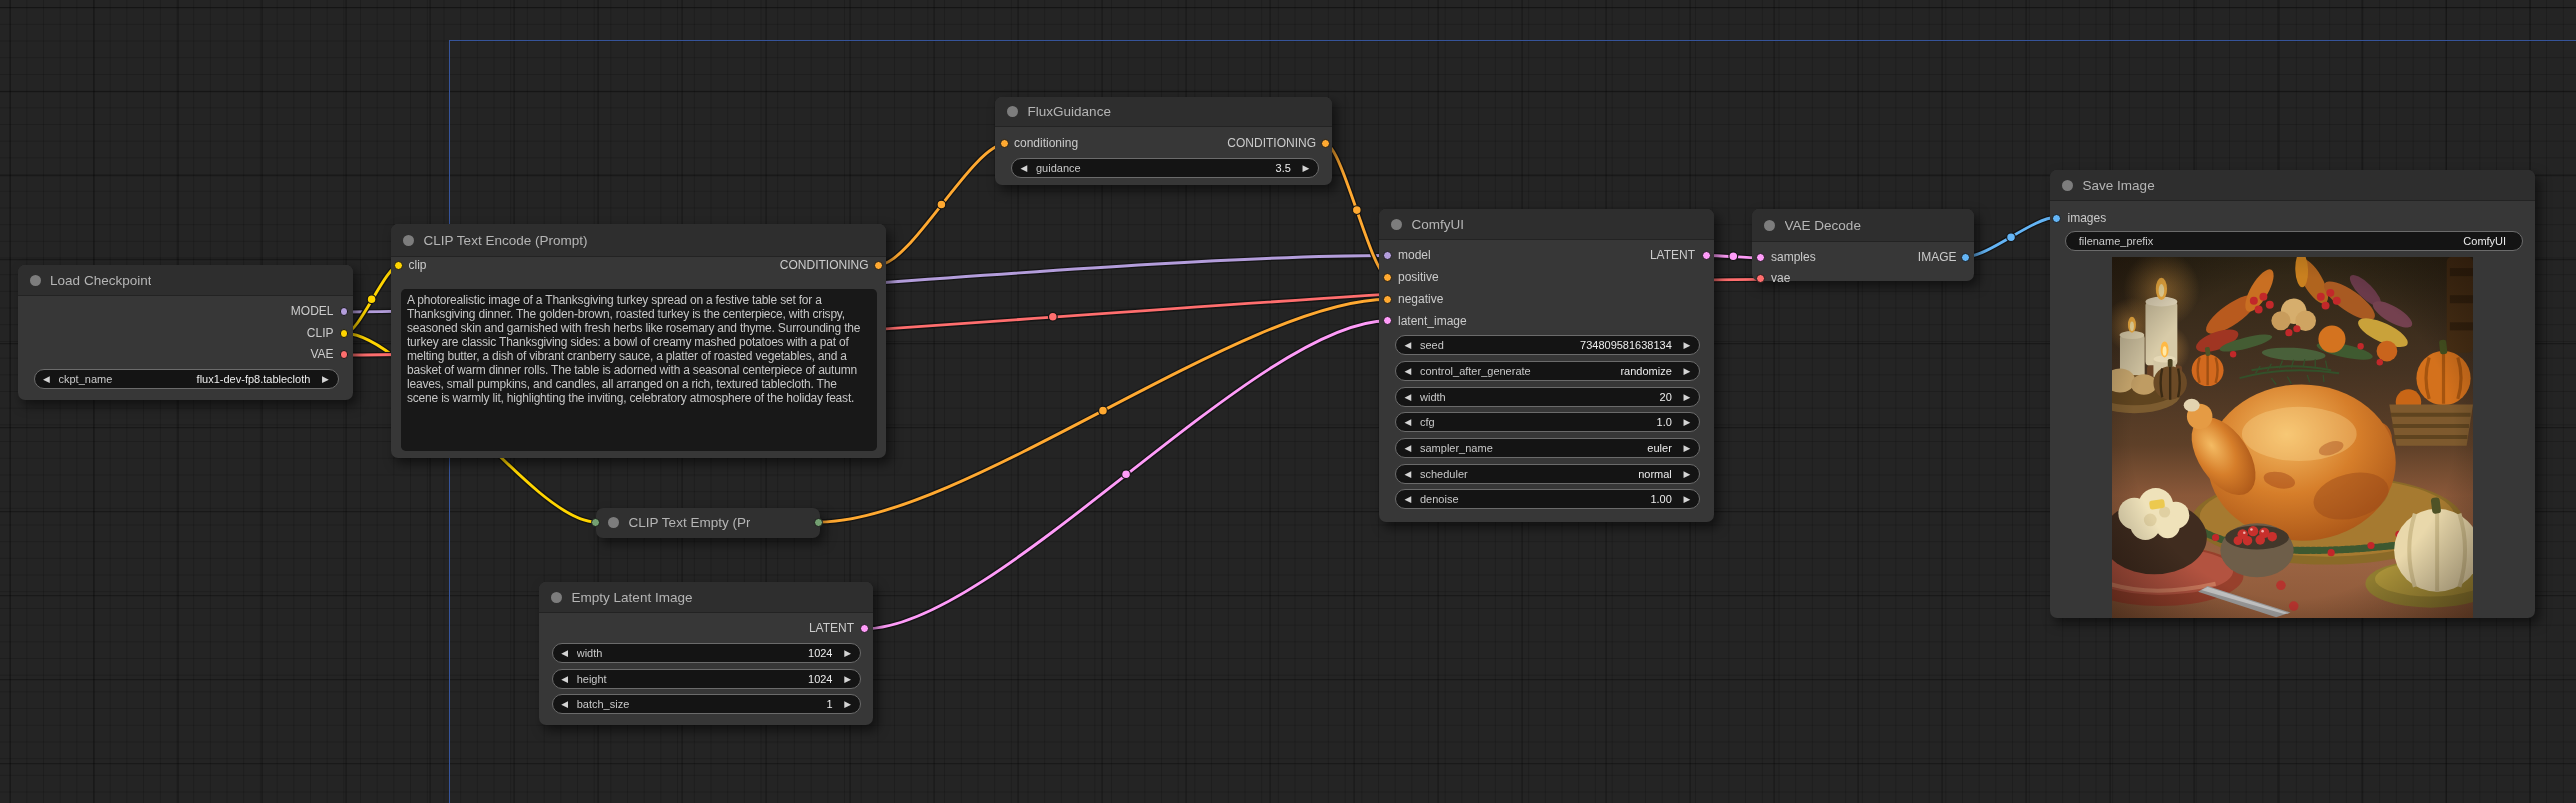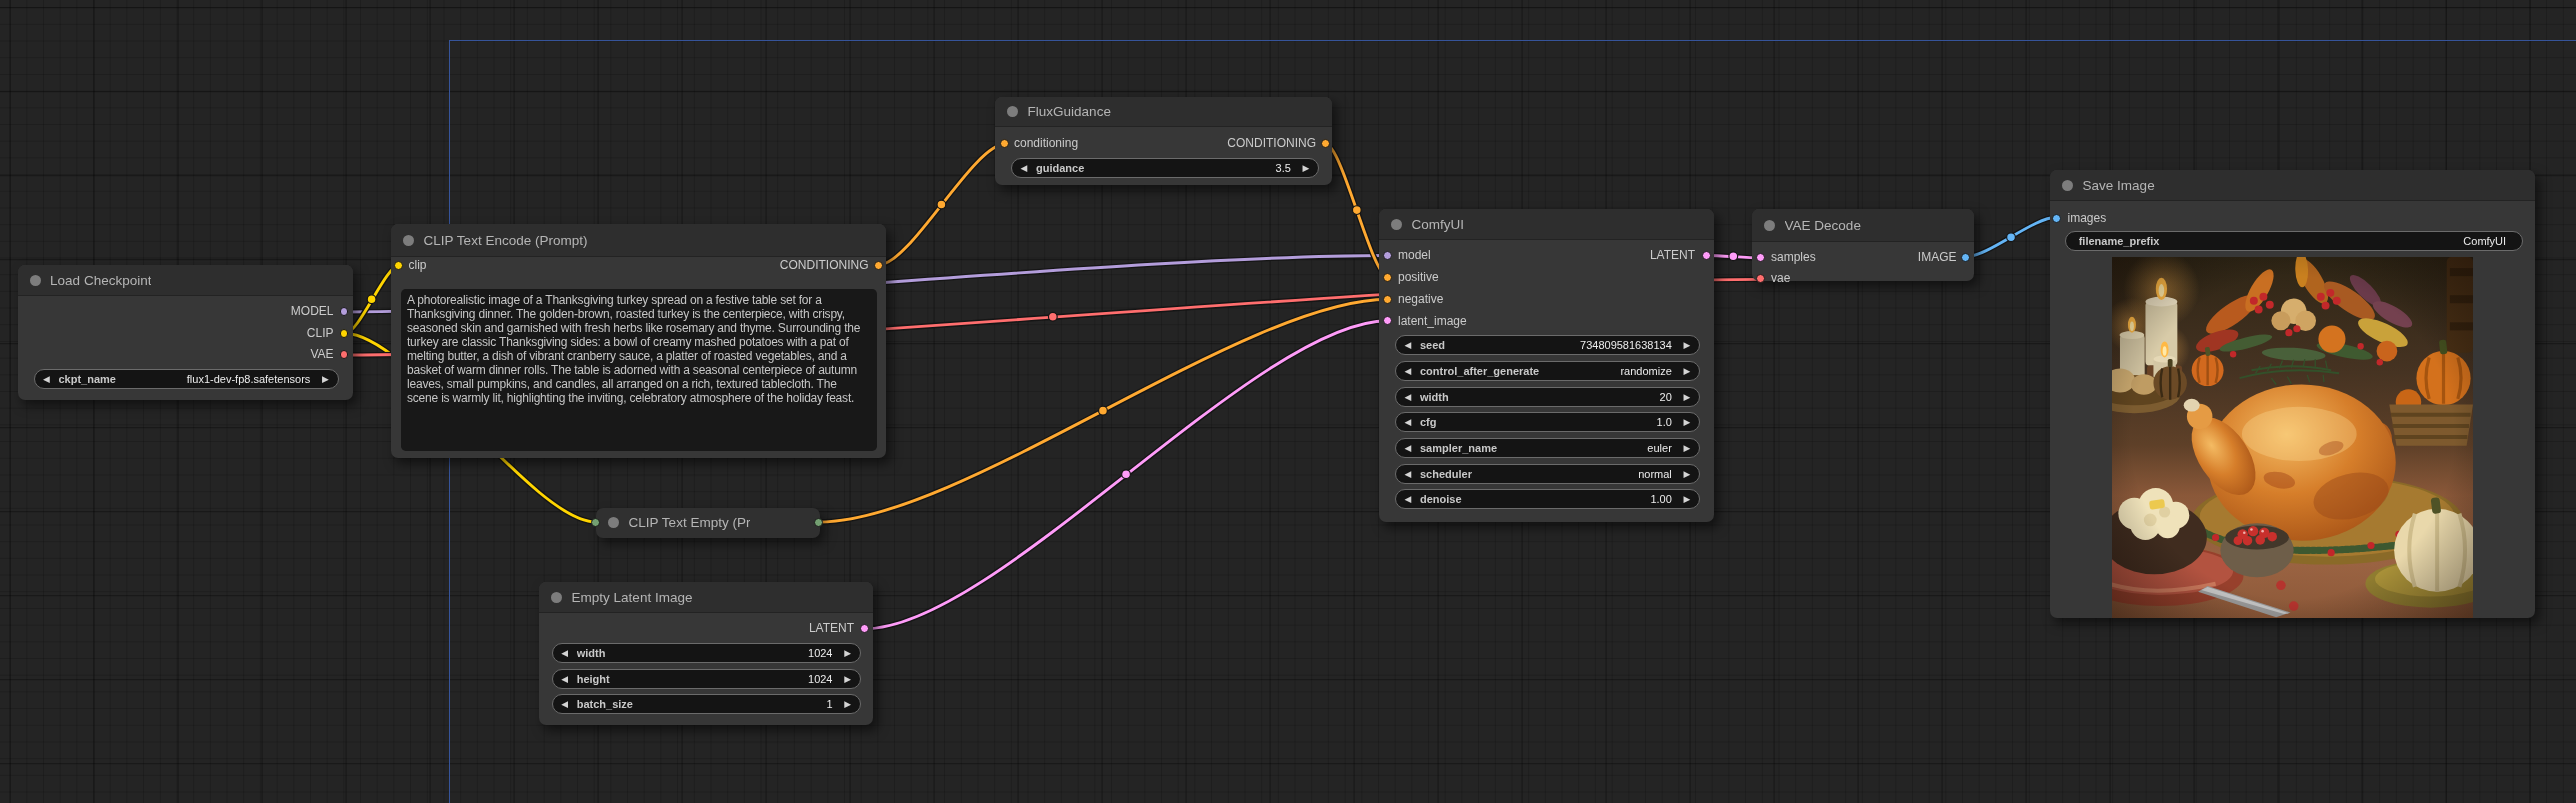--- a/index.html
+++ b/index.html
@@ -19,21 +19,21 @@
   .titlebar{height:31px;background:#2e2e2e;border-radius:7.2px 7.2px 0 0;border-bottom:0.8px solid #232323;
     display:flex;align-items:center;gap:9.6px;padding:0 12px;box-sizing:border-box;}
   .status-dot{width:11px;height:11px;border-radius:50%;background:#7d7d7d;flex:0 0 auto;}
   .title{color:#b5b5b5;font-size:13.5px;white-space:nowrap;overflow:hidden;}
   .slot{position:absolute;height:17.5px;line-height:17.5px;font-size:12px;color:#cbcbcb;white-space:nowrap;}
   .slot.out{text-align:right;}
   .pdot{position:absolute;width:8.8px;height:8.8px;border-radius:50%;border:1.6px solid #191919;box-sizing:border-box;z-index:4;}
   .widget{position:absolute;height:20px;background:#141414;border:1.2px solid #6b6b6b;border-radius:10.4px;
     display:flex;align-items:center;color:#c9c9c9;font-size:11px;box-sizing:border-box;}
   .widget .arrow{width:24px;text-align:center;font-size:8.8px;color:#d4d4d4;flex:0 0 auto;}
-  .widget .wlabel{flex:1 1 auto;overflow:hidden;white-space:nowrap;font-weight:bold;}
+  .widget .wlabel{flex:1 1 auto;overflow:hidden;white-space:nowrap;}
   .widget .wvalue{color:#ececec;text-align:right;white-space:nowrap;padding:0 3.2px 0 6.4px;}
   .widget.noarrow{padding:0 12.7px;}
   .textwidget{position:absolute;background:#181818;border-radius:4.8px;color:#c6c6c6;font-size:12px;
     line-height:14px;letter-spacing:-0.2px;padding:4px 6.4px;box-sizing:border-box;overflow:hidden;}
   .collapsed{height:29.5px;border-radius:7.2px;background:#303030;display:flex;align-items:center;gap:9.6px;padding:0 12px;box-sizing:border-box;}
   .imgpreview{position:absolute;overflow:hidden;}
 </style>
 </head>
 <body>
 
@@ -94,21 +94,21 @@
     </div>
     <div class="slot out" style="left:12px;right:19px;top:38px"><span>MODEL</span></div>
     <div class="slot out" style="left:12px;right:19px;top:60px"><span>CLIP</span></div>
     <div class="slot out" style="left:12px;right:19px;top:81px"><span>VAE</span></div>
     <span class="pdot" style="left:322px;top:42px;background:#B39DDB"></span>
     <span class="pdot" style="left:322px;top:64px;background:#FFD500"></span>
     <span class="pdot" style="left:322px;top:85px;background:#FF6E6E"></span>
     <div class="widget" style="left:16px;top:104px;width:305px">
       <span class="arrow">◀</span>
       <span class="wlabel">ckpt_name</span>
-      <span class="wvalue">flux1-dev-fp8.safetensors</span>
+      <span class="wvalue">flux1-dev-fp8.tablecloth</span>
       <span class="arrow">▶</span>
     </div>
   </div>
 
   <div class="node" style="left:391px;top:224px;width:495px;height:234px">
     <div class="titlebar" style="height:33px">
       <span class="status-dot"></span>
       <span class="title">CLIP Text Encode (Prompt)</span>
     </div>
     <div class="slot" style="left:17.5px;top:33px"><span>clip</span></div>

